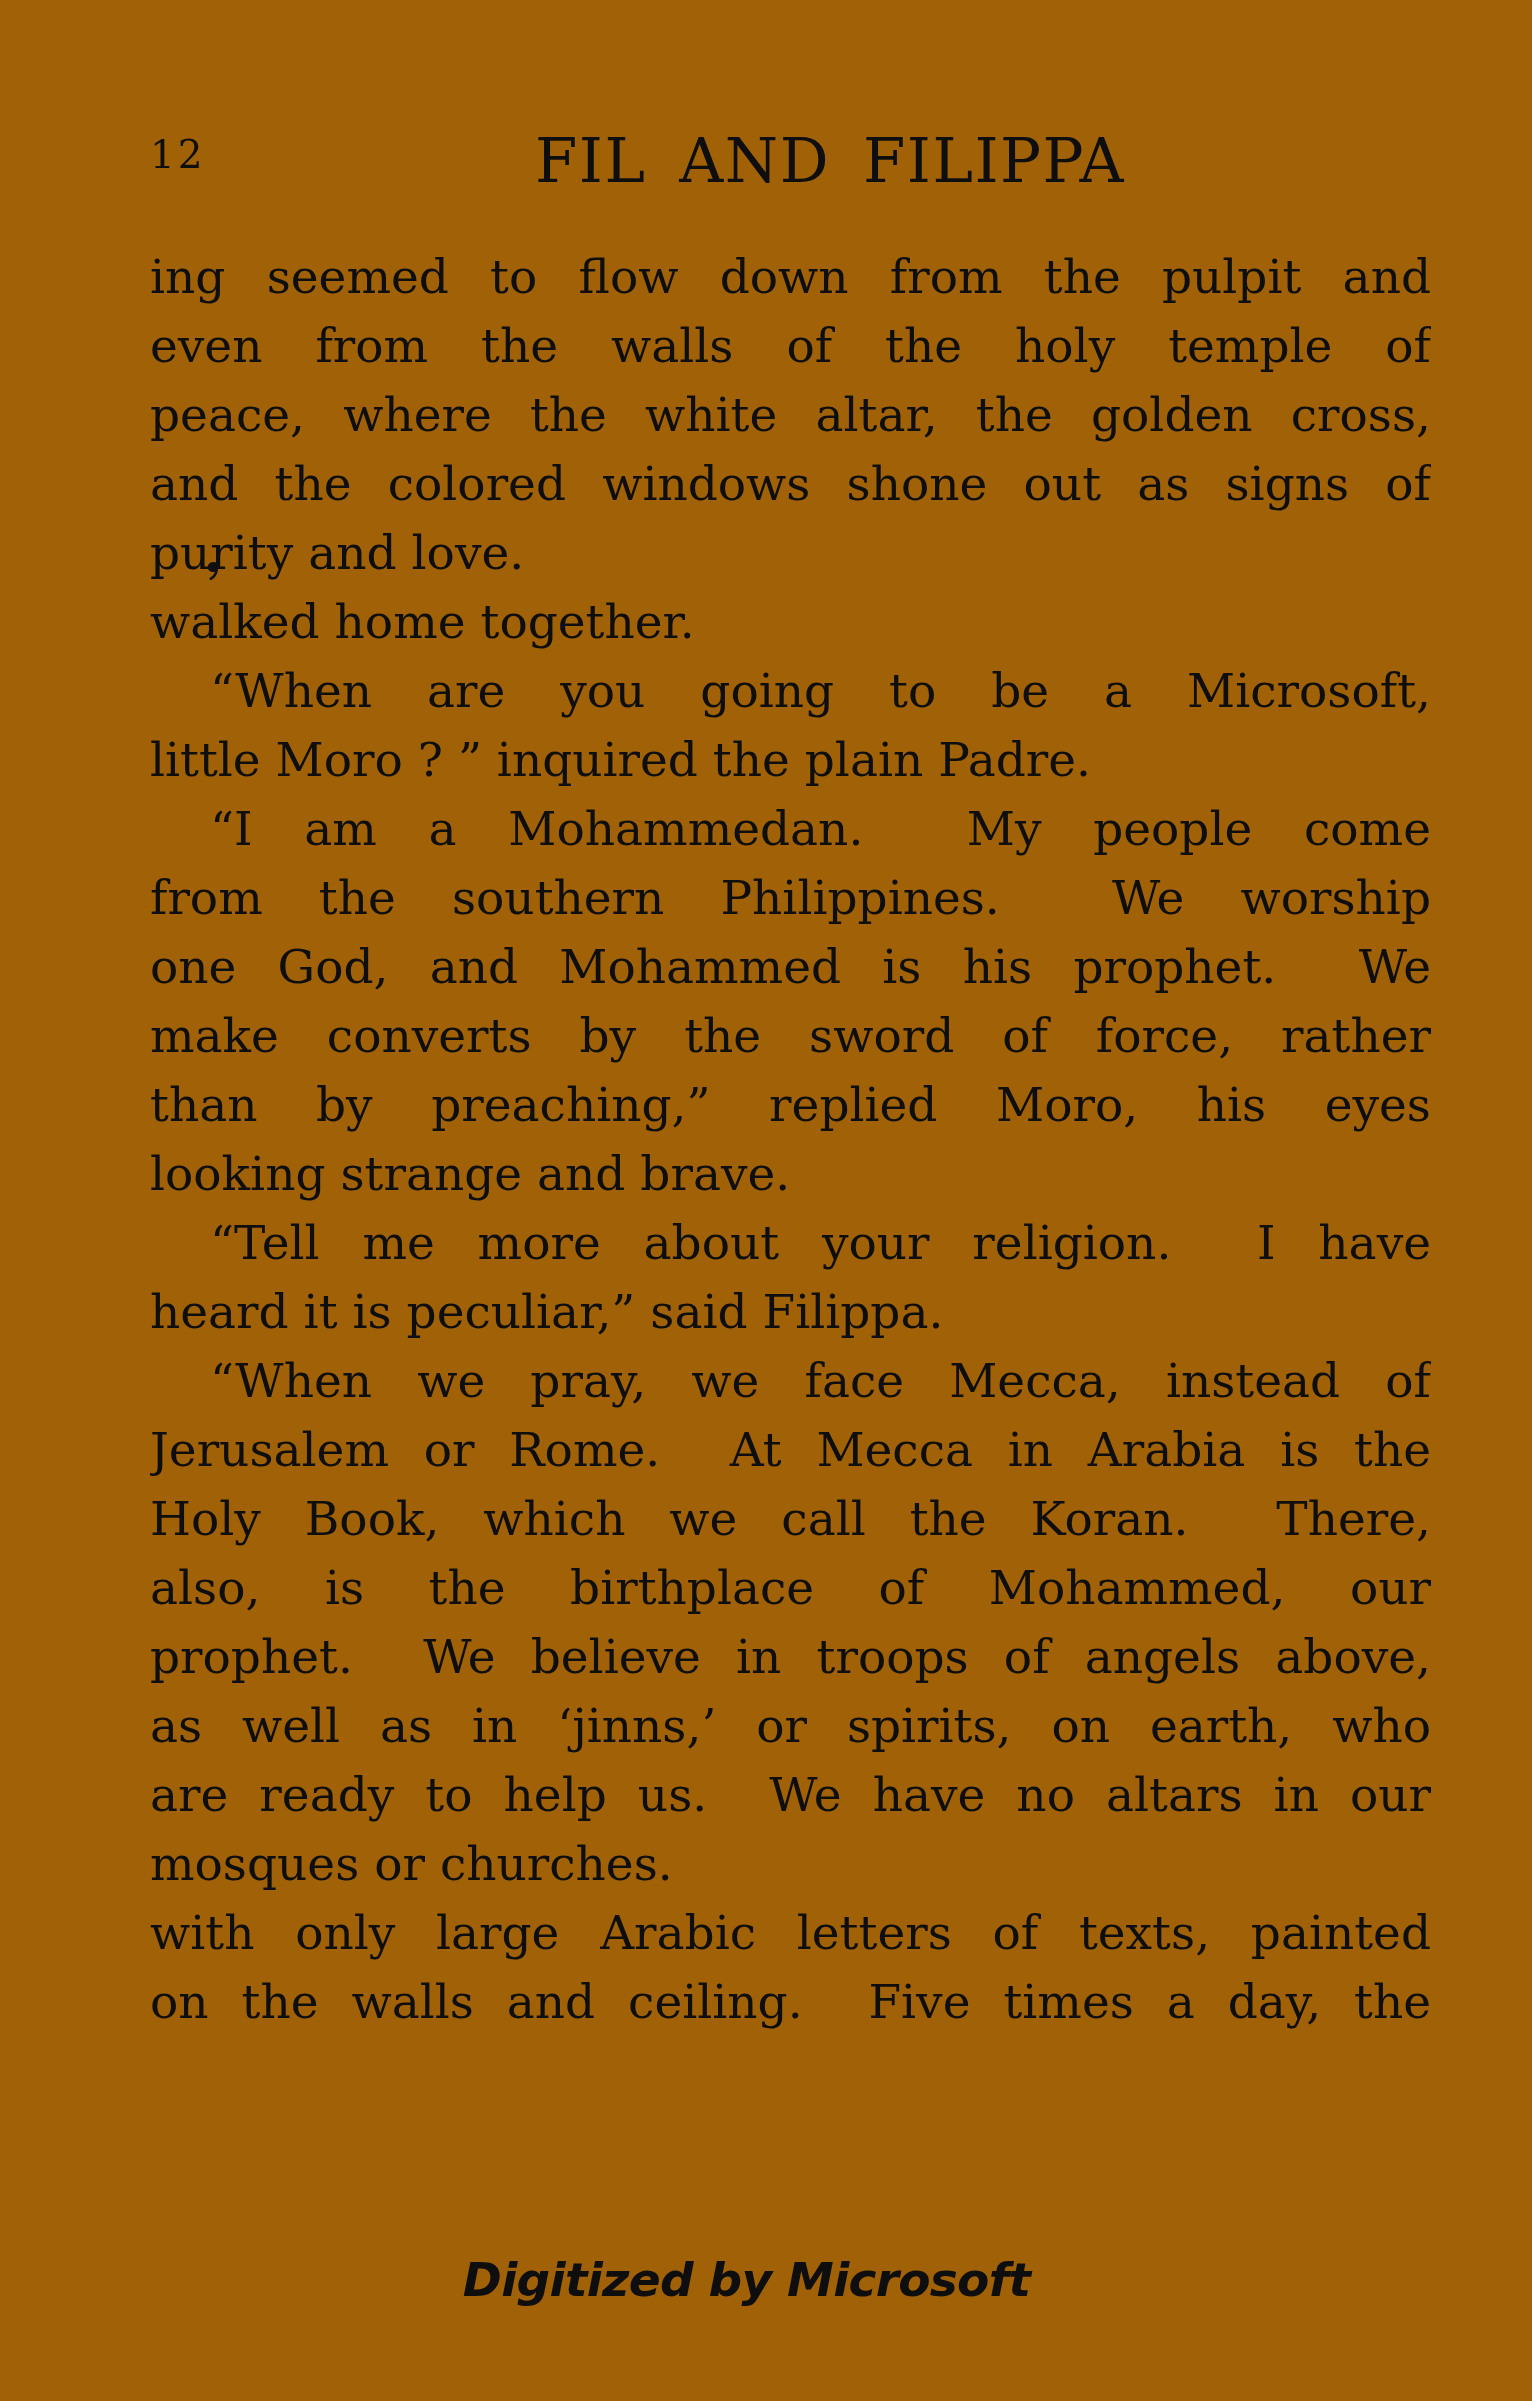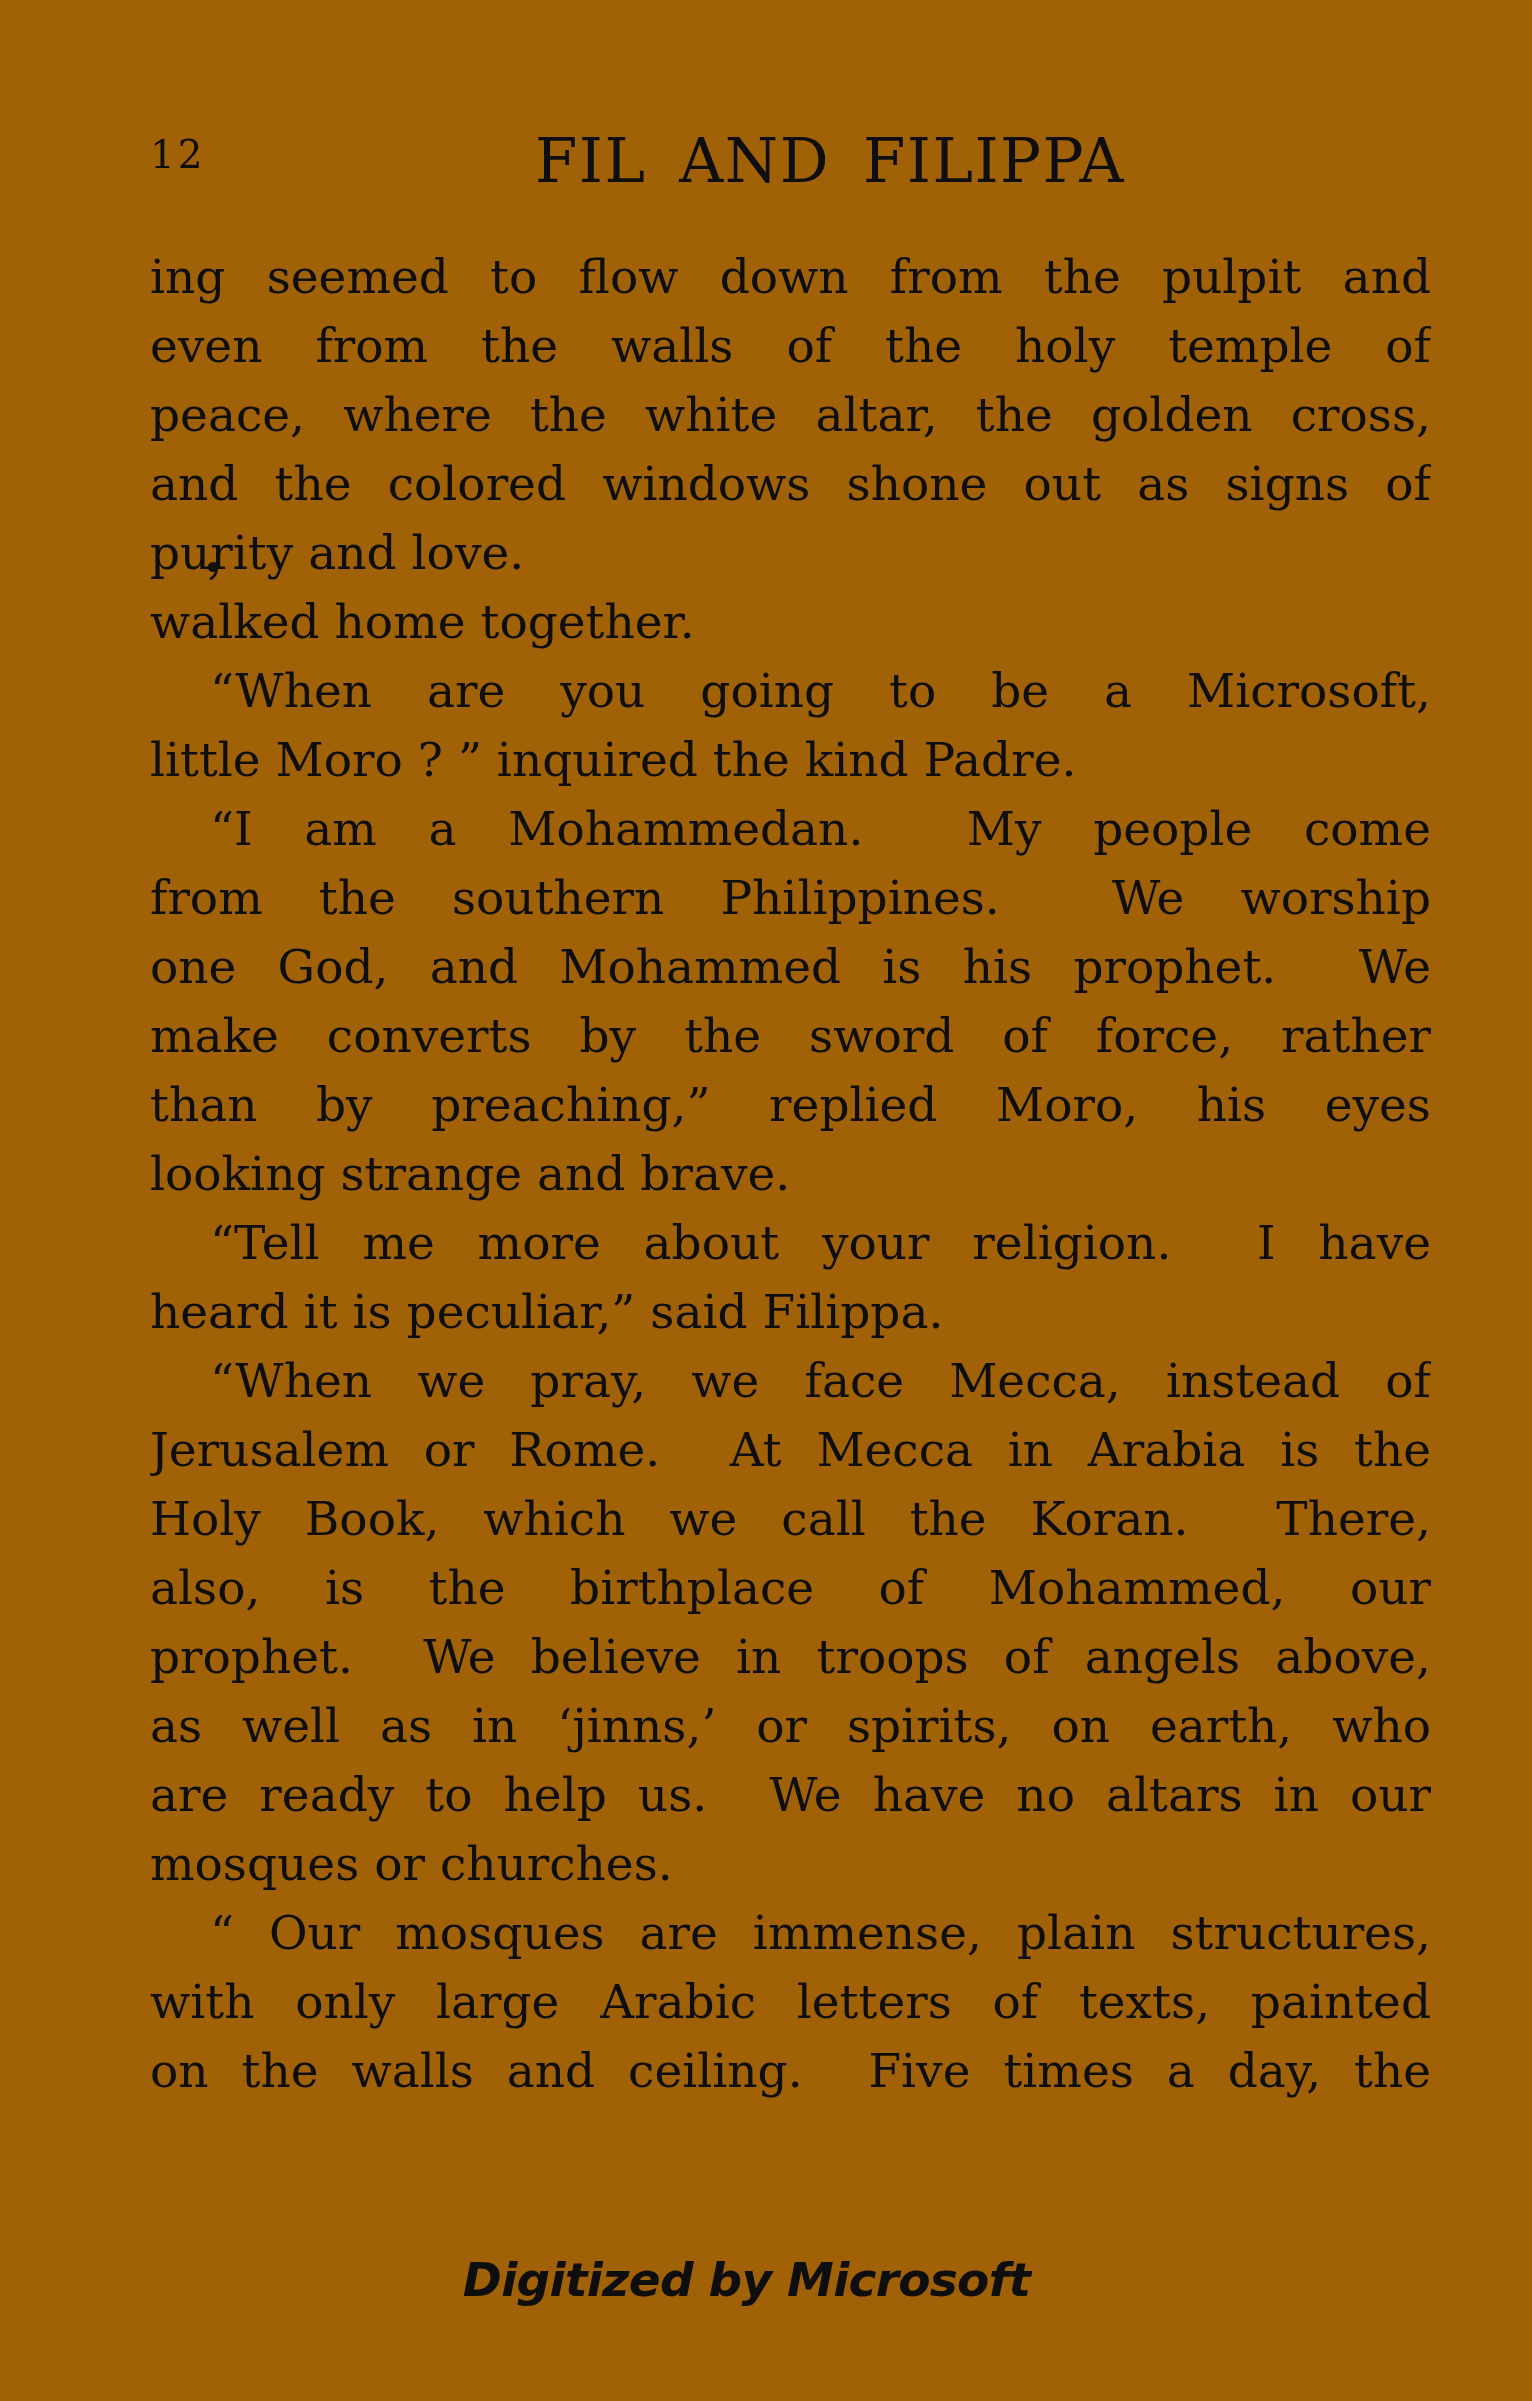--- a/index.html
+++ b/index.html
@@ -99,38 +99,37 @@
   <h1 class="running-head">FIL AND FILIPPA</h1>
 
   <div class="text-block">
       <div class="line">ing seemed to flow down from the pulpit and</div>
       <div class="line">even from the walls of the holy temple of</div>
       <div class="line">peace, where the white altar, the golden cross,</div>
       <div class="line">and the colored windows shone out as signs of</div>
       <div class="line end">purity and love.</div>
       <div class="line end">walked home together.</div>
       <div class="line indent">“When are you going to be a Microsoft,</div>
-      <div class="line end">little Moro ? ” inquired the kind Padre.</div>
+      <div class="line end">little Moro ? ” inquired the plain Padre.</div>
       <div class="line indent">“I am a Mohammedan.&nbsp; My people come</div>
       <div class="line">from the southern Philippines.&nbsp; We worship</div>
       <div class="line">one God, and Mohammed is his prophet.&nbsp; We</div>
       <div class="line">make converts by the sword of force, rather</div>
       <div class="line">than by preaching,” replied Moro, his eyes</div>
       <div class="line end">looking strange and brave.</div>
       <div class="line indent">“Tell me more about your religion.&nbsp; I have</div>
       <div class="line end">heard it is peculiar,” said Filippa.</div>
       <div class="line indent">“When we pray, we face Mecca, instead of</div>
       <div class="line">Jerusalem or Rome.&nbsp; At Mecca in Arabia is the</div>
       <div class="line">Holy Book, which we call the Koran.&nbsp; There,</div>
       <div class="line">also, is the birthplace of Mohammed, our</div>
       <div class="line">prophet.&nbsp; We believe in troops of angels above,</div>
       <div class="line">as well as in ‘jinns,’ or spirits, on earth, who</div>
       <div class="line">are ready to help us.&nbsp; We have no altars in our</div>
       <div class="line end">mosques or churches.</div>
-      <div class="line indent">“ Our mosques are immense, plain structures,</div>
       <div class="line">with only large Arabic letters of texts, painted</div>
       <div class="line">on the walls and ceiling.&nbsp; Five times a day, the</div>
     </div>
 
   <svg class="ink-smudge" viewBox="0 0 26 30" aria-hidden="true">
     <path d="M18 4 C10 0 4 5 5 11 C6 16 13 18 17 14 C20 11 20 7 18 4 Z" fill="#101010"></path>
     <path d="M17 13 C16 19 13 23 9 25" fill="none" stroke="#101010" stroke-width="3.5" stroke-linecap="round"></path>
   </svg>
 
   <div class="credit-footer">Digitized by Microsoft</div>

